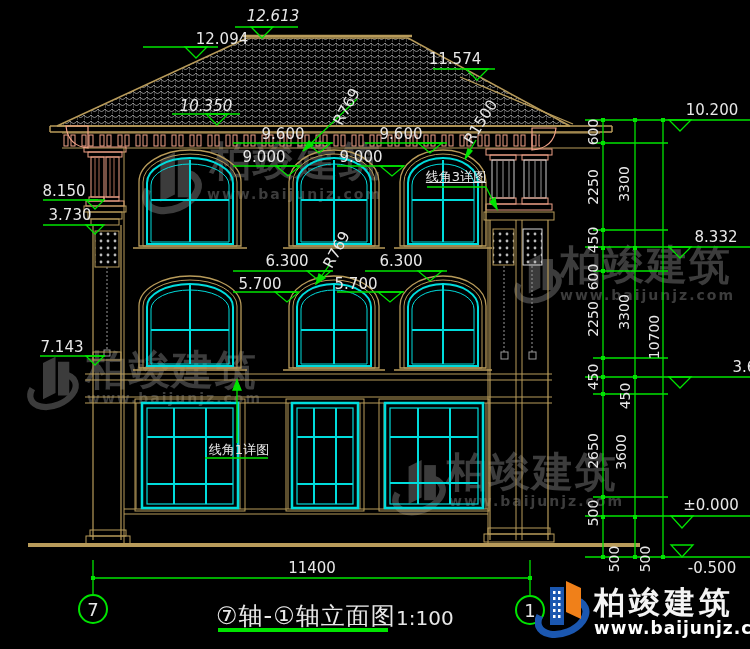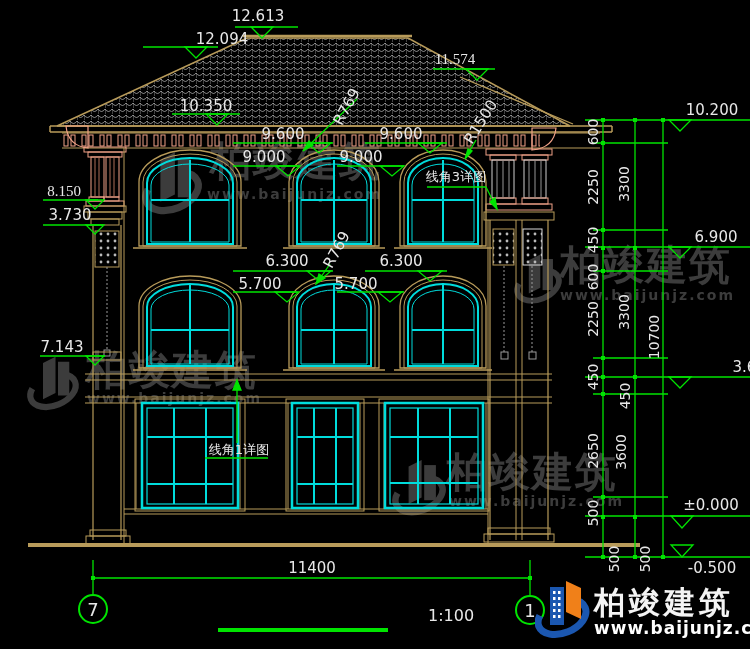--- a/index.html
+++ b/index.html
@@ -14,21 +14,21 @@
        transform:translateX(-50%);line-height:1;}
   .sm{font-size:13px;}
   .rot{transform:translate(-50%,-50%) rotate(-90deg);font-size:14px;}
   .wm{position:absolute;color:var(--wm);font-weight:bold;white-space:nowrap;z-index:1;line-height:1;}
   .wm-big{font-size:41px;letter-spacing:2px;}
   .wm-url{font-size:14px;letter-spacing:2px;}
   .axis-bubble{position:absolute;width:30px;height:30px;border:2px solid var(--green);
        border-radius:50%;color:var(--txt);font-size:18px;display:flex;align-items:center;
        justify-content:center;z-index:3;box-sizing:border-box;}
   .title{position:absolute;color:var(--txt);font-size:24px;letter-spacing:1px;z-index:3;white-space:nowrap;}
-  .scale{position:absolute;color:var(--txt);font-size:16px;z-index:3;margin-left:32px;}
+  .scale{position:absolute;color:var(--txt);font-size:20px;z-index:3;}
   .underline{position:absolute;background:var(--green);z-index:3;}
   .footer-brand{position:absolute;color:#f4f4f4;font-size:31px;font-weight:bold;letter-spacing:4px;
        z-index:3;text-shadow:2px 2px 0 #000,-2px -2px 0 #000,2px -2px 0 #000,-2px 2px 0 #000;white-space:nowrap;}
   .footer-url{position:absolute;color:#fff;font-size:17px;font-weight:bold;letter-spacing:1px;z-index:3;
        text-shadow:1px 1px 0 #000,-1px -1px 0 #000,1px -1px 0 #000,-1px 1px 0 #000;white-space:nowrap;}
 </style>
 </head>
 <body>
 
 <div id="canvas">
@@ -319,46 +319,46 @@
 
     <path fill="#00e400" d="
       M601,118h4v4h-4z M601,141h4v4h-4z M601,228h4v4h-4z M601,246h4v4h-4z M601,269h4v4h-4z
       M601,356h4v4h-4z M601,375h4v4h-4z M601,392h4v4h-4z M601,495h4v4h-4z M601,515h4v4h-4z M601,555h4v4h-4z
       M633,118h4v4h-4z M633,246h4v4h-4z M633,375h4v4h-4z M633,515h4v4h-4z M633,555h4v4h-4z
       M661,118h4v4h-4z M661,555h4v4h-4z
       M91,576h4v4h-4z M528,576h4v4h-4z"></path>
   </svg>
 
   <div class="lbl" style="left:182px;top:32px;margin-left:40px;">12.094</div>
-  <div class="lbl" style="left:258px;top:9px;">12.613</div>
-  <div class="lbl" style="left:455px;top:52px;font-family:Liberation Serif, serif;">11.574</div>
-  <div class="lbl" style="left:206px;top:99px;">10.350</div>
-  <div class="lbl" style="left:64px;top:184px;font-family:Liberation Serif, serif;">8.150</div>
+  <div class="lbl" style="left:273px;top:9px;font-style:italic;">12.613</div>
+  <div class="lbl" style="left:455px;top:52px;">11.574</div>
+  <div class="lbl" style="left:206px;top:99px;font-style:italic;">10.350</div>
+  <div class="lbl" style="left:64px;top:184px;">8.150</div>
   <div class="lbl" style="left:70px;top:208px;">3.730</div>
   <div class="lbl" style="left:62px;top:340px;">7.143</div>
   <div class="lbl" style="left:712px;top:103px;">10.200</div>
-  <div class="lbl" style="left:716px;top:230px;">6.900</div>
+  <div class="lbl" style="left:716px;top:230px;">8.332</div>
   <div class="lbl" style="left:716px;top:360px;margin-left:38px;">3.600</div>
   <div class="lbl" style="left:711px;top:498px;">±0.000</div>
   <div class="lbl" style="left:712px;top:561px;">-0.500</div>
 
   <div class="lbl" style="left:283px;top:127px;">9.600</div>
   <div class="lbl" style="left:401px;top:127px;">9.600</div>
   <div class="lbl" style="left:264px;top:150px;">9.000</div>
   <div class="lbl" style="left:361px;top:150px;">9.000</div>
   <div class="lbl" style="left:287px;top:254px;">6.300</div>
   <div class="lbl" style="left:401px;top:254px;">6.300</div>
   <div class="lbl" style="left:260px;top:277px;">5.700</div>
   <div class="lbl" style="left:356px;top:277px;">5.700</div>
 
   <div class="lbl" style="left:347px;top:107px;transform:translate(-50%,-50%) rotate(-62deg);">R769</div>
   <div class="lbl" style="left:481px;top:122px;transform:translate(-50%,-50%) rotate(-58deg);">R1500</div>
   <div class="lbl" style="left:337px;top:250px;transform:translate(-50%,-50%) rotate(-62deg);">R769</div>
 
-  <div class="lbl sm" style="left:456px;top:170px;">线角3详图</div>
+  <div class="lbl sm" style="left:456px;top:170px;text-decoration:underline;">线角3详图</div>
   <div class="lbl sm" style="left:239px;top:443px;">线角1详图</div>
 
   <div class="lbl rot" style="left:593px;top:132px;">600</div>
   <div class="lbl rot" style="left:593px;top:187px;">2250</div>
   <div class="lbl rot" style="left:593px;top:240px;">450</div>
   <div class="lbl rot" style="left:593px;top:277px;">600</div>
   <div class="lbl rot" style="left:593px;top:319px;">2250</div>
   <div class="lbl rot" style="left:593px;top:377px;">450</div>
   <div class="lbl rot" style="left:625px;top:396px;">450</div>
   <div class="lbl rot" style="left:593px;top:451px;">2650</div>
@@ -371,20 +371,21 @@
   <div class="lbl rot" style="left:654px;top:337px;">10700</div>
 
   <div class="lbl" style="left:312px;top:561px;">11400</div>
 
   <div class="axis-bubble" style="left:78px;top:594px;">
       <span>7</span>
     </div>
   <div class="axis-bubble" style="left:515px;top:595px;">
       <span>1</span>
     </div>
+  <div class="title" style="left:216px;top:600px;">⑦轴-①轴立面图</div>
   <div class="scale" style="left:396px;top:606px;">1:100</div>
   <div class="underline" style="left:218px;top:628px;width:170px;height:4px;"></div>
 
   <svg style="position:absolute;left:535px;top:575px;z-index:3;" width="58" height="70" viewBox="0 0 58 70">
     <ellipse cx="27" cy="42" rx="25" ry="16" transform="rotate(-22 27 42)" fill="none" stroke="#1b57b0" stroke-width="7" stroke-dasharray="76 36"></ellipse>
     <path d="M31,6 L46,13 L46,44 L31,37 Z" fill="#f08019"></path>
     <rect x="15" y="12" width="14" height="38" fill="#1b57b0"></rect>
     <g fill="#ffffff">
       <rect x="18" y="16" width="2.5" height="3"></rect>
         <rect x="23" y="16" width="2.5" height="3"></rect>

